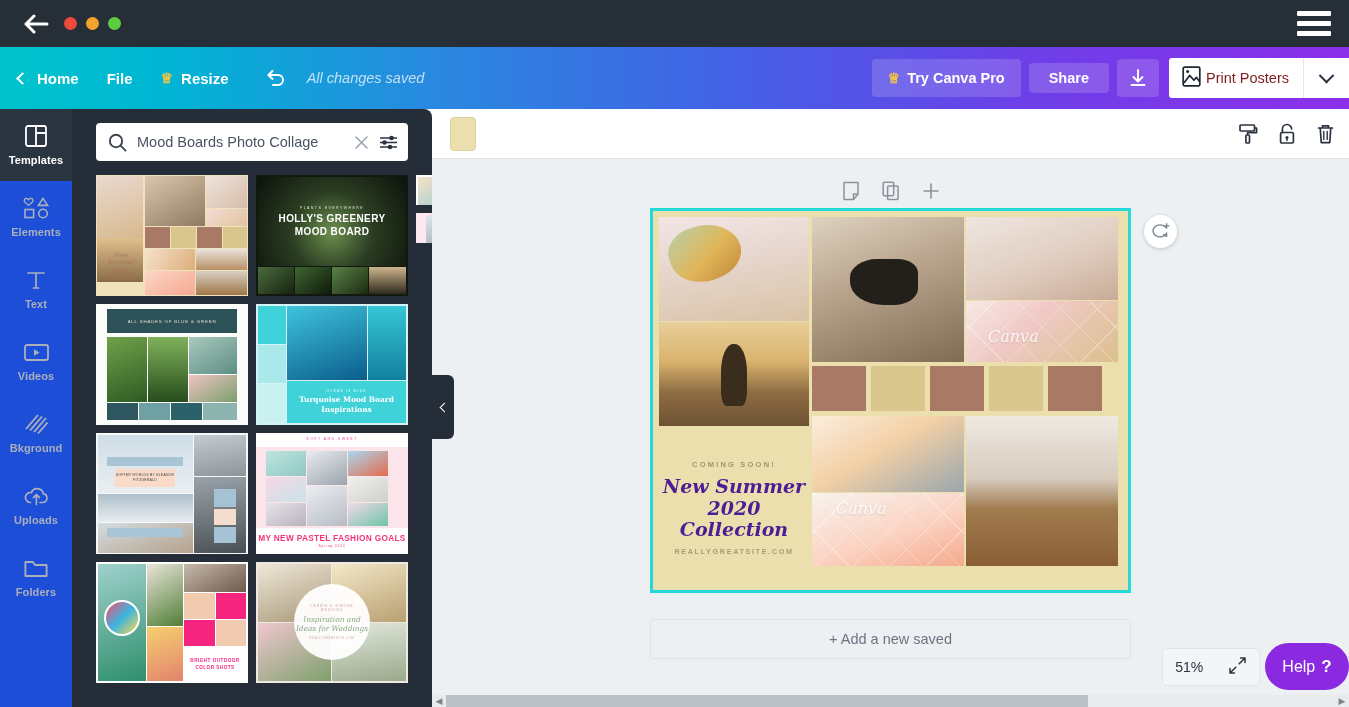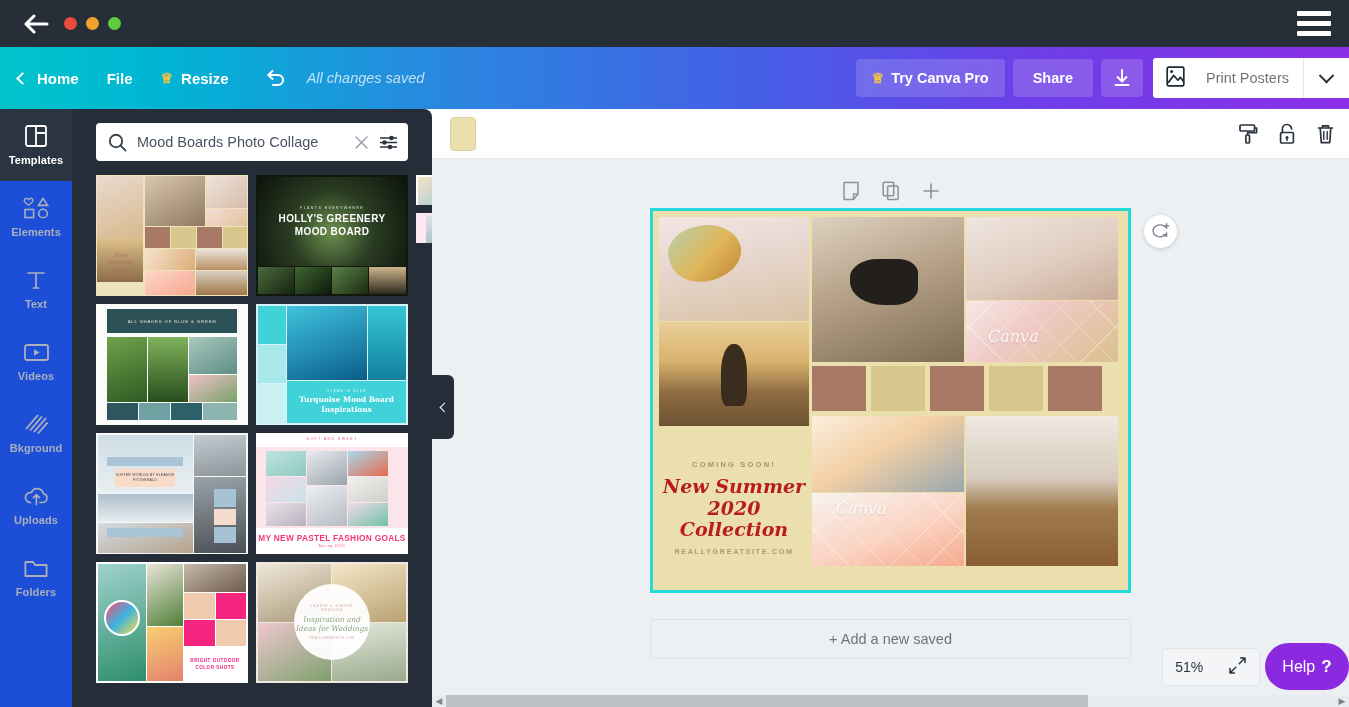--- a/index.html
+++ b/index.html
@@ -74,35 +74,35 @@
     position: absolute; right: 0; top: 0; height: 100%;
     display: flex; align-items: center; gap: 8px; padding-right: 0;
   }
   .btn-pro {
     background: rgba(255,255,255,0.16); border-radius: 4px;
     height: 38px; display: flex; align-items: center; gap: 7px;
     padding: 0 16px; font-size: 14.5px; font-weight: bold; color: #fff; cursor: pointer;
   }
   .btn-share {
     background: rgba(255,255,255,0.16); border-radius: 4px;
-    height: 38px; display: flex; align-items: center;
+    height: 30px; display: flex; align-items: center;
     padding: 4px 20px; font-size: 14.5px; font-weight: bold; color: #fff; cursor: pointer;
   }
   .btn-download {
     background: rgba(255,255,255,0.16); border-radius: 4px;
     height: 38px; width: 42px; display: flex; align-items: center; justify-content: center;
     cursor: pointer;
   }
   .print-group {
     display: flex; align-items: stretch; background: #fff; height: 40px;
     border-radius: 3px 0 0 3px; margin-left: 2px;
   }
   .print-main {
-    display: flex; align-items: center; gap: 21px; padding: 0 14px 0 13px;
-    font-size: 14.5px; color: #737373; cursor: pointer; font-weight: normal;
+    display: flex; align-items: center; gap: 5px; padding: 0 14px 0 13px;
+    font-size: 14.5px; color: #7f1d1d; cursor: pointer; font-weight: normal;
   }
   .print-caret {
     width: 46px; display: flex; align-items: center; justify-content: center;
     border-left: 1px solid #e7e7ea; cursor: pointer;
   }
   .caret-dn {
     width: 11px; height: 11px; border-right: 2.2px solid #2a3341; border-bottom: 2.2px solid #2a3341;
     transform: rotate(45deg) translate(-2px,-2px);
   }
 
@@ -196,21 +196,21 @@
     display: flex; align-items: center; justify-content: center;
     font-size: 14.5px; color: #6b7582; cursor: pointer;
   }
 
   
   .mb { position: absolute; inset: 0; padding: 6px; background: #ecdfae; }
   .ph { position: absolute; overflow: hidden; background-size: cover; background-position: center; }
   .mb-text { position: absolute; left: 6px; bottom: 6px; width: 150px; height: 152px;
     display: flex; flex-direction: column; align-items: center; justify-content: center; gap: 7px; }
   .coming { font-size: 7.5px; letter-spacing: 2.2px; color: #a8936a; font-weight: bold; }
-  .script { font-family: "DejaVu Serif", serif; font-style: italic; color: #b91c1c;
+  .script { font-family: "DejaVu Serif", serif; font-style: italic; color: #4c1d95;
     font-size: 19px; line-height: 1.12; text-align: center; font-weight: bold; }
   .site { font-size: 7.3px; letter-spacing: 1.6px; color: #b09a6d; font-weight: bold; }
   .swatches { position: absolute; display: flex; gap: 5px; }
   .sw { width: 54px; height: 45px; }
 
   .canva-wm {
     position: absolute; font-family: "DejaVu Serif", serif; font-style: italic;
     color: rgba(255,255,255,0.85); font-size: 21px; pointer-events: none;
     text-shadow: 0 1px 2px rgba(0,0,0,0.12);
   }

